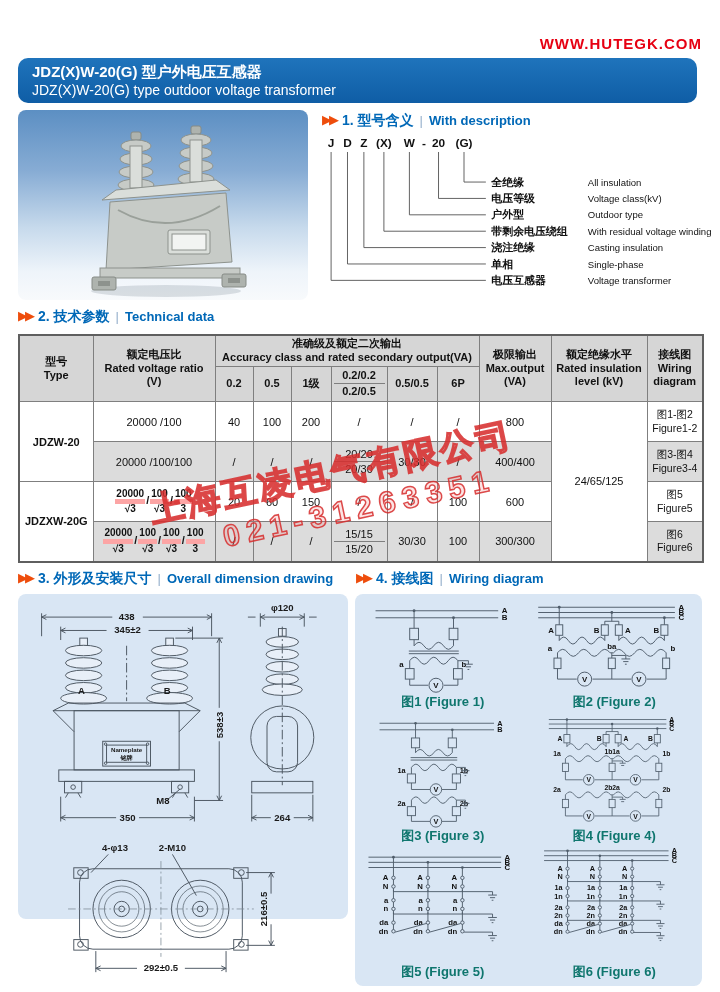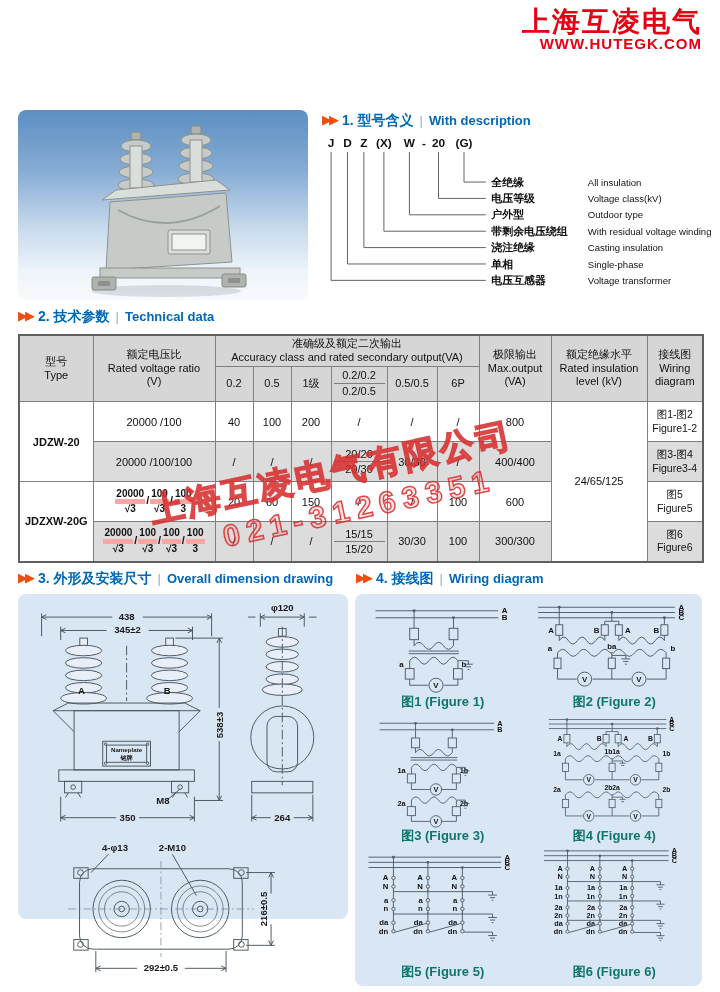--- a/index.html
+++ b/index.html
@@ -26,21 +26,21 @@
   .sec-head .h-en { color:#0068b7; font-size:13px; font-weight:bold; }
 
   
   .typedesc { position:absolute; left:322px; top:112px; width:396px; height:188px; }
   .typedesc svg { margin-top:4px; }
 
   
   .tech { position:absolute; left:18px; top:334px; width:684px; border-collapse:collapse; table-layout:fixed; font-size:11px; color:#111; }
   .tech th, .tech td { border:1px solid #7f7f7f; text-align:center; vertical-align:middle; padding:1px 2px; }
   .tech { border:2px solid #5f5f5f; }
-  .tech th { background:#d6d6d6; font-weight:normal; font-size:11px; line-height:1.25;margin-top:12px; }
+  .tech th { background:#d6d6d6; font-weight:bold; font-size:11px; line-height:1.25;margin-top:12px; }
   .tech td { background:#fff; height:40px; }
   .tech .r-grey td { background:#dcdcdc; }
   .tech td.merged { background:#fff; font-weight:bold; }
   .tech td.cins { background:#fff; }
   .split div { padding:1px 0; }
   .split div:first-child { border-bottom:1px solid #7f7f7f; }
   .cwir { font-size:10.5px; line-height:1.3;margin-left:16px; }
   .frac { display:inline-flex; flex-direction:column; align-items:center; line-height:1.05; vertical-align:middle; font-size:10px; font-weight:bold; }
   .frac .fn { border-bottom:5px solid #fca5a5; padding:0 1px; }
   .fsep { margin:0 1px; font-weight:bold; }
@@ -72,23 +72,26 @@
 
   svg .ph-b { fill:#c7cbc7; stroke:#8d928d; stroke-width:1; }
   svg .ph-l { fill:#dadeda; stroke:#8d928d; stroke-width:1; }
   svg .ph-d { fill:#aeb3ae; stroke:#868b86; stroke-width:1; }
 </style>
 </head>
 <body>
 
 <div class="page">
 
-  <div class="logo">上海互凌电气</div>
   <div class="site">WWW.HUTEGK.COM</div>
 
+  <div class="titlebar">
+    <div class="cn">JDZ(X)W-20(G) 型户外电压互感器</div>
+    <div class="en">JDZ(X)W-20(G) type outdoor voltage transformer</div>
+  </div>
 
   <div class="photo">
     <svg width="290" height="190" viewBox="0 0 290 190">
       <ellipse cx="148" cy="181" rx="75" ry="6" fill="rgba(40,60,80,0.15)" stroke="none"></ellipse>
 
       <rect class="ph-d" x="113" y="22" width="10" height="8" rx="2"></rect>
       <ellipse class="ph-b" cx="118" cy="36" rx="15" ry="6"></ellipse>
       <ellipse class="ph-b" cx="118" cy="49" rx="16" ry="6"></ellipse>
       <ellipse class="ph-b" cx="118" cy="62" rx="17" ry="6"></ellipse>
       <ellipse class="ph-b" cx="118" cy="75" rx="18" ry="6"></ellipse>

